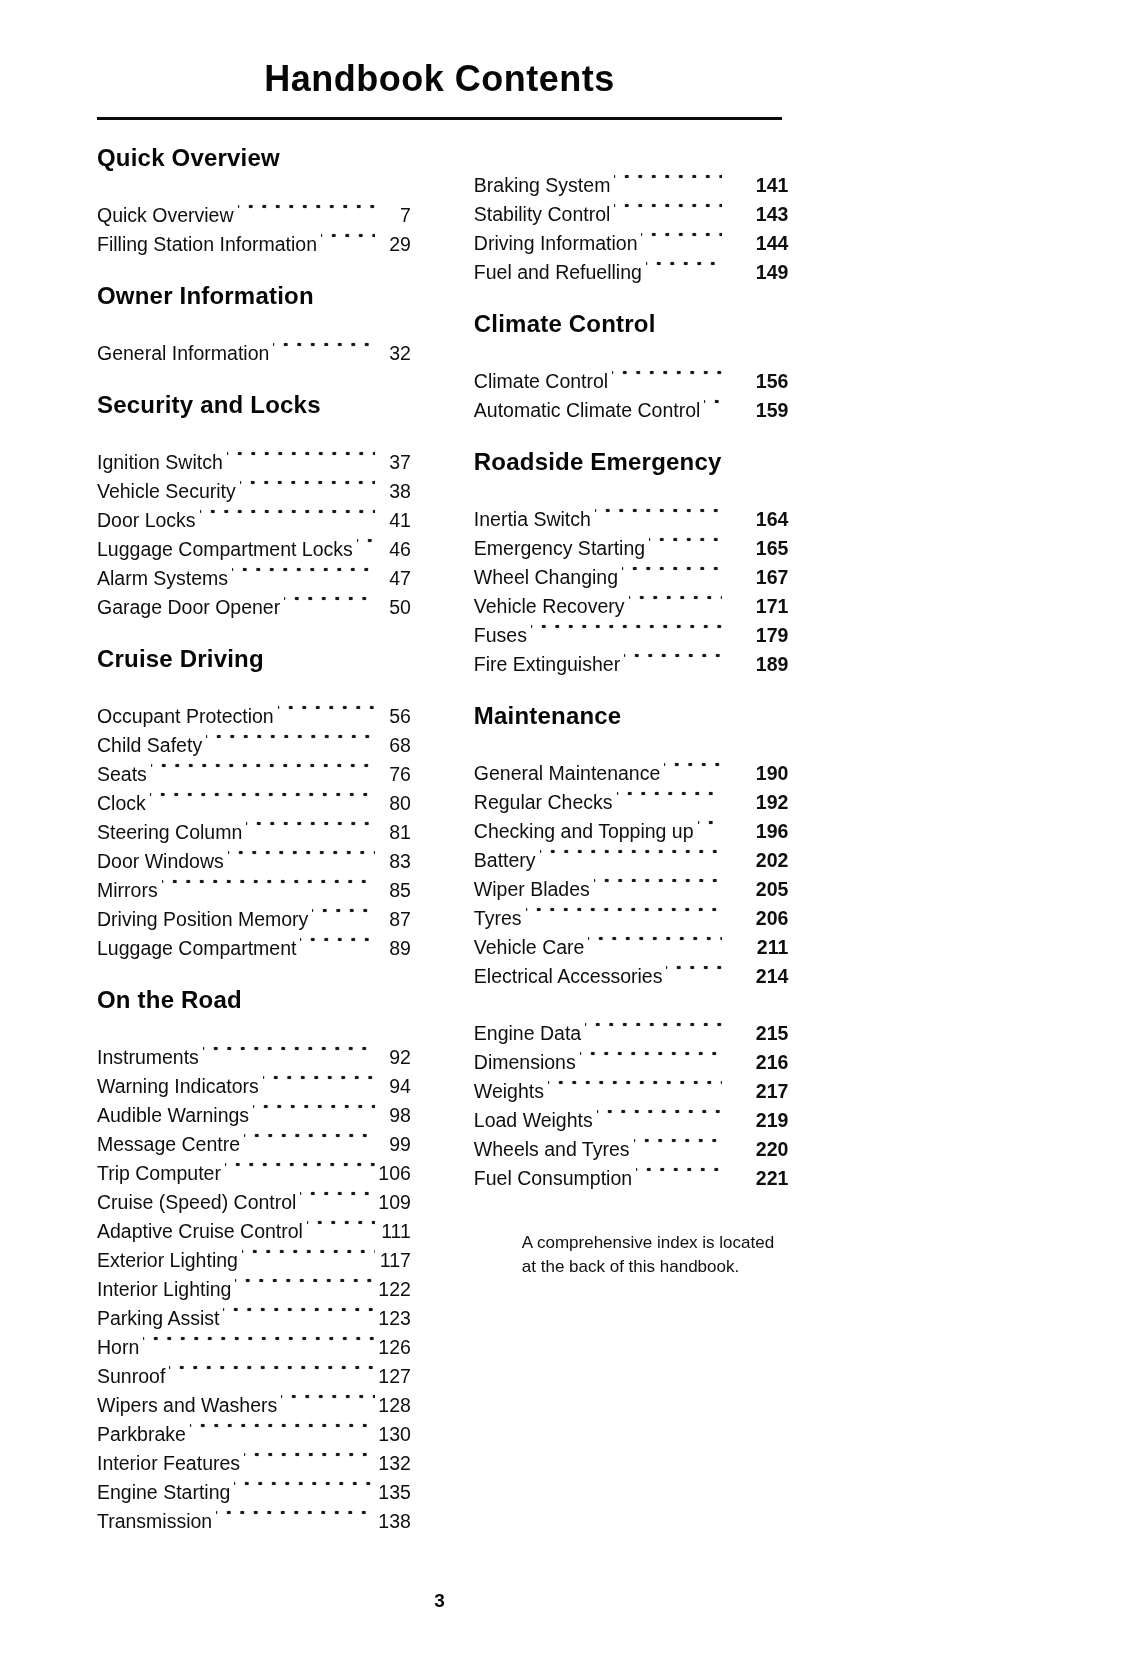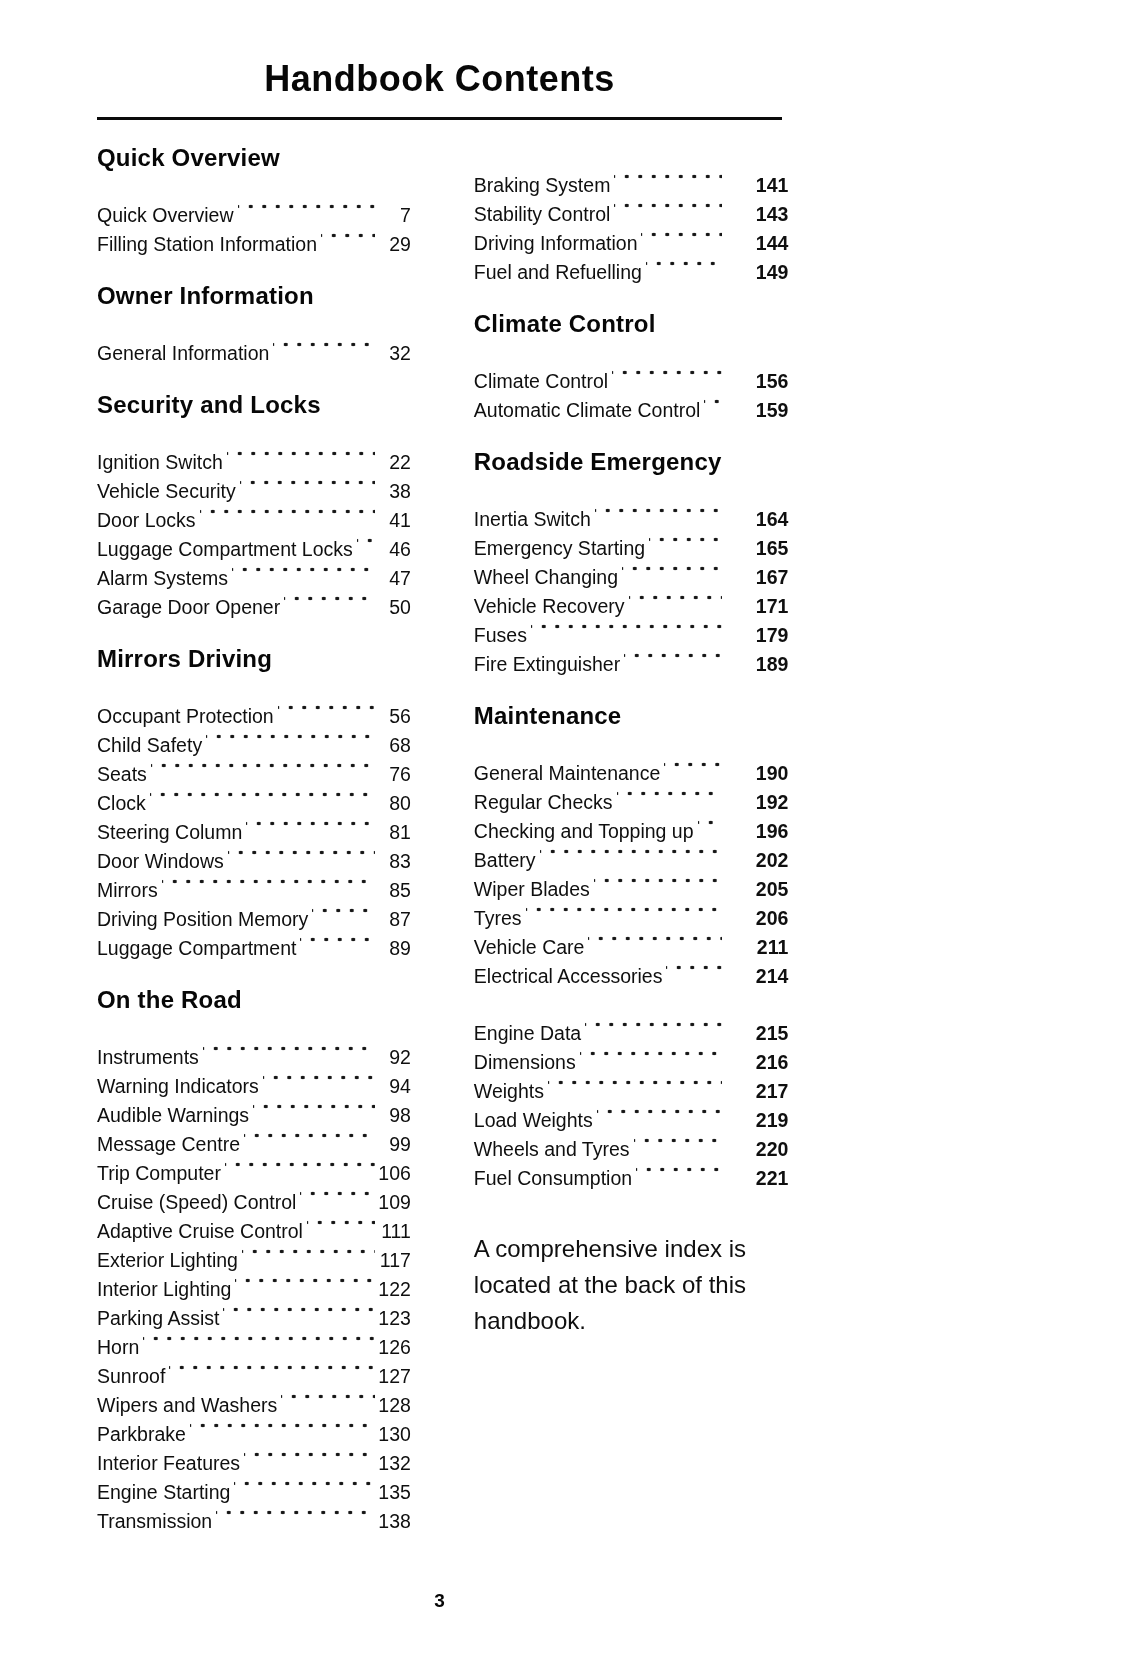--- a/index.html
+++ b/index.html
@@ -63,24 +63,25 @@
     margin: 0 2px 0 4px;
   }
   .toc-item .num {
     flex: 0 0 auto;
     text-align: right;
     min-width: 34px;
   }
   .col-right .toc-item .num { min-width: 64px; font-weight: bold; }
   .index-note {
     max-width: 392px;
-    font-size: 24px;
-    line-height: 36px;
+    font-size: 17px;
+    line-height: 24px;
     margin-top: 38px;
     white-space: normal;
+    margin-left: 48px;
   }
   .page-number {
     position: absolute;
     bottom: 42px;
     left: 97px;
     right: 126px;
     text-align: center;
     font-size: 19px;
     font-weight: bold;
     color: #070707;
@@ -119,21 +120,21 @@
                 <span class="num">32</span>
               </li>
             </ul>
           </section>
           <section class="toc-section">
             <h2>Security and Locks</h2>
             <ul>
               <li class="toc-item">
                 <span class="label">Ignition Switch</span>
                 <span class="dots"></span>
-                <span class="num">22</span>
+                <span class="num">37</span>
               </li>
               <li class="toc-item">
                 <span class="label">Vehicle Security</span>
                 <span class="dots"></span>
                 <span class="num">38</span>
               </li>
               <li class="toc-item">
                 <span class="label">Door Locks</span>
                 <span class="dots"></span>
                 <span class="num">41</span>
@@ -149,21 +150,21 @@
                 <span class="num">47</span>
               </li>
               <li class="toc-item">
                 <span class="label">Garage Door Opener</span>
                 <span class="dots"></span>
                 <span class="num">50</span>
               </li>
             </ul>
           </section>
           <section class="toc-section">
-            <h2>Mirrors Driving</h2>
+            <h2>Cruise Driving</h2>
             <ul>
               <li class="toc-item">
                 <span class="label">Occupant Protection</span>
                 <span class="dots"></span>
                 <span class="num">56</span>
               </li>
               <li class="toc-item">
                 <span class="label">Child Safety</span>
                 <span class="dots"></span>
                 <span class="num">68</span>

